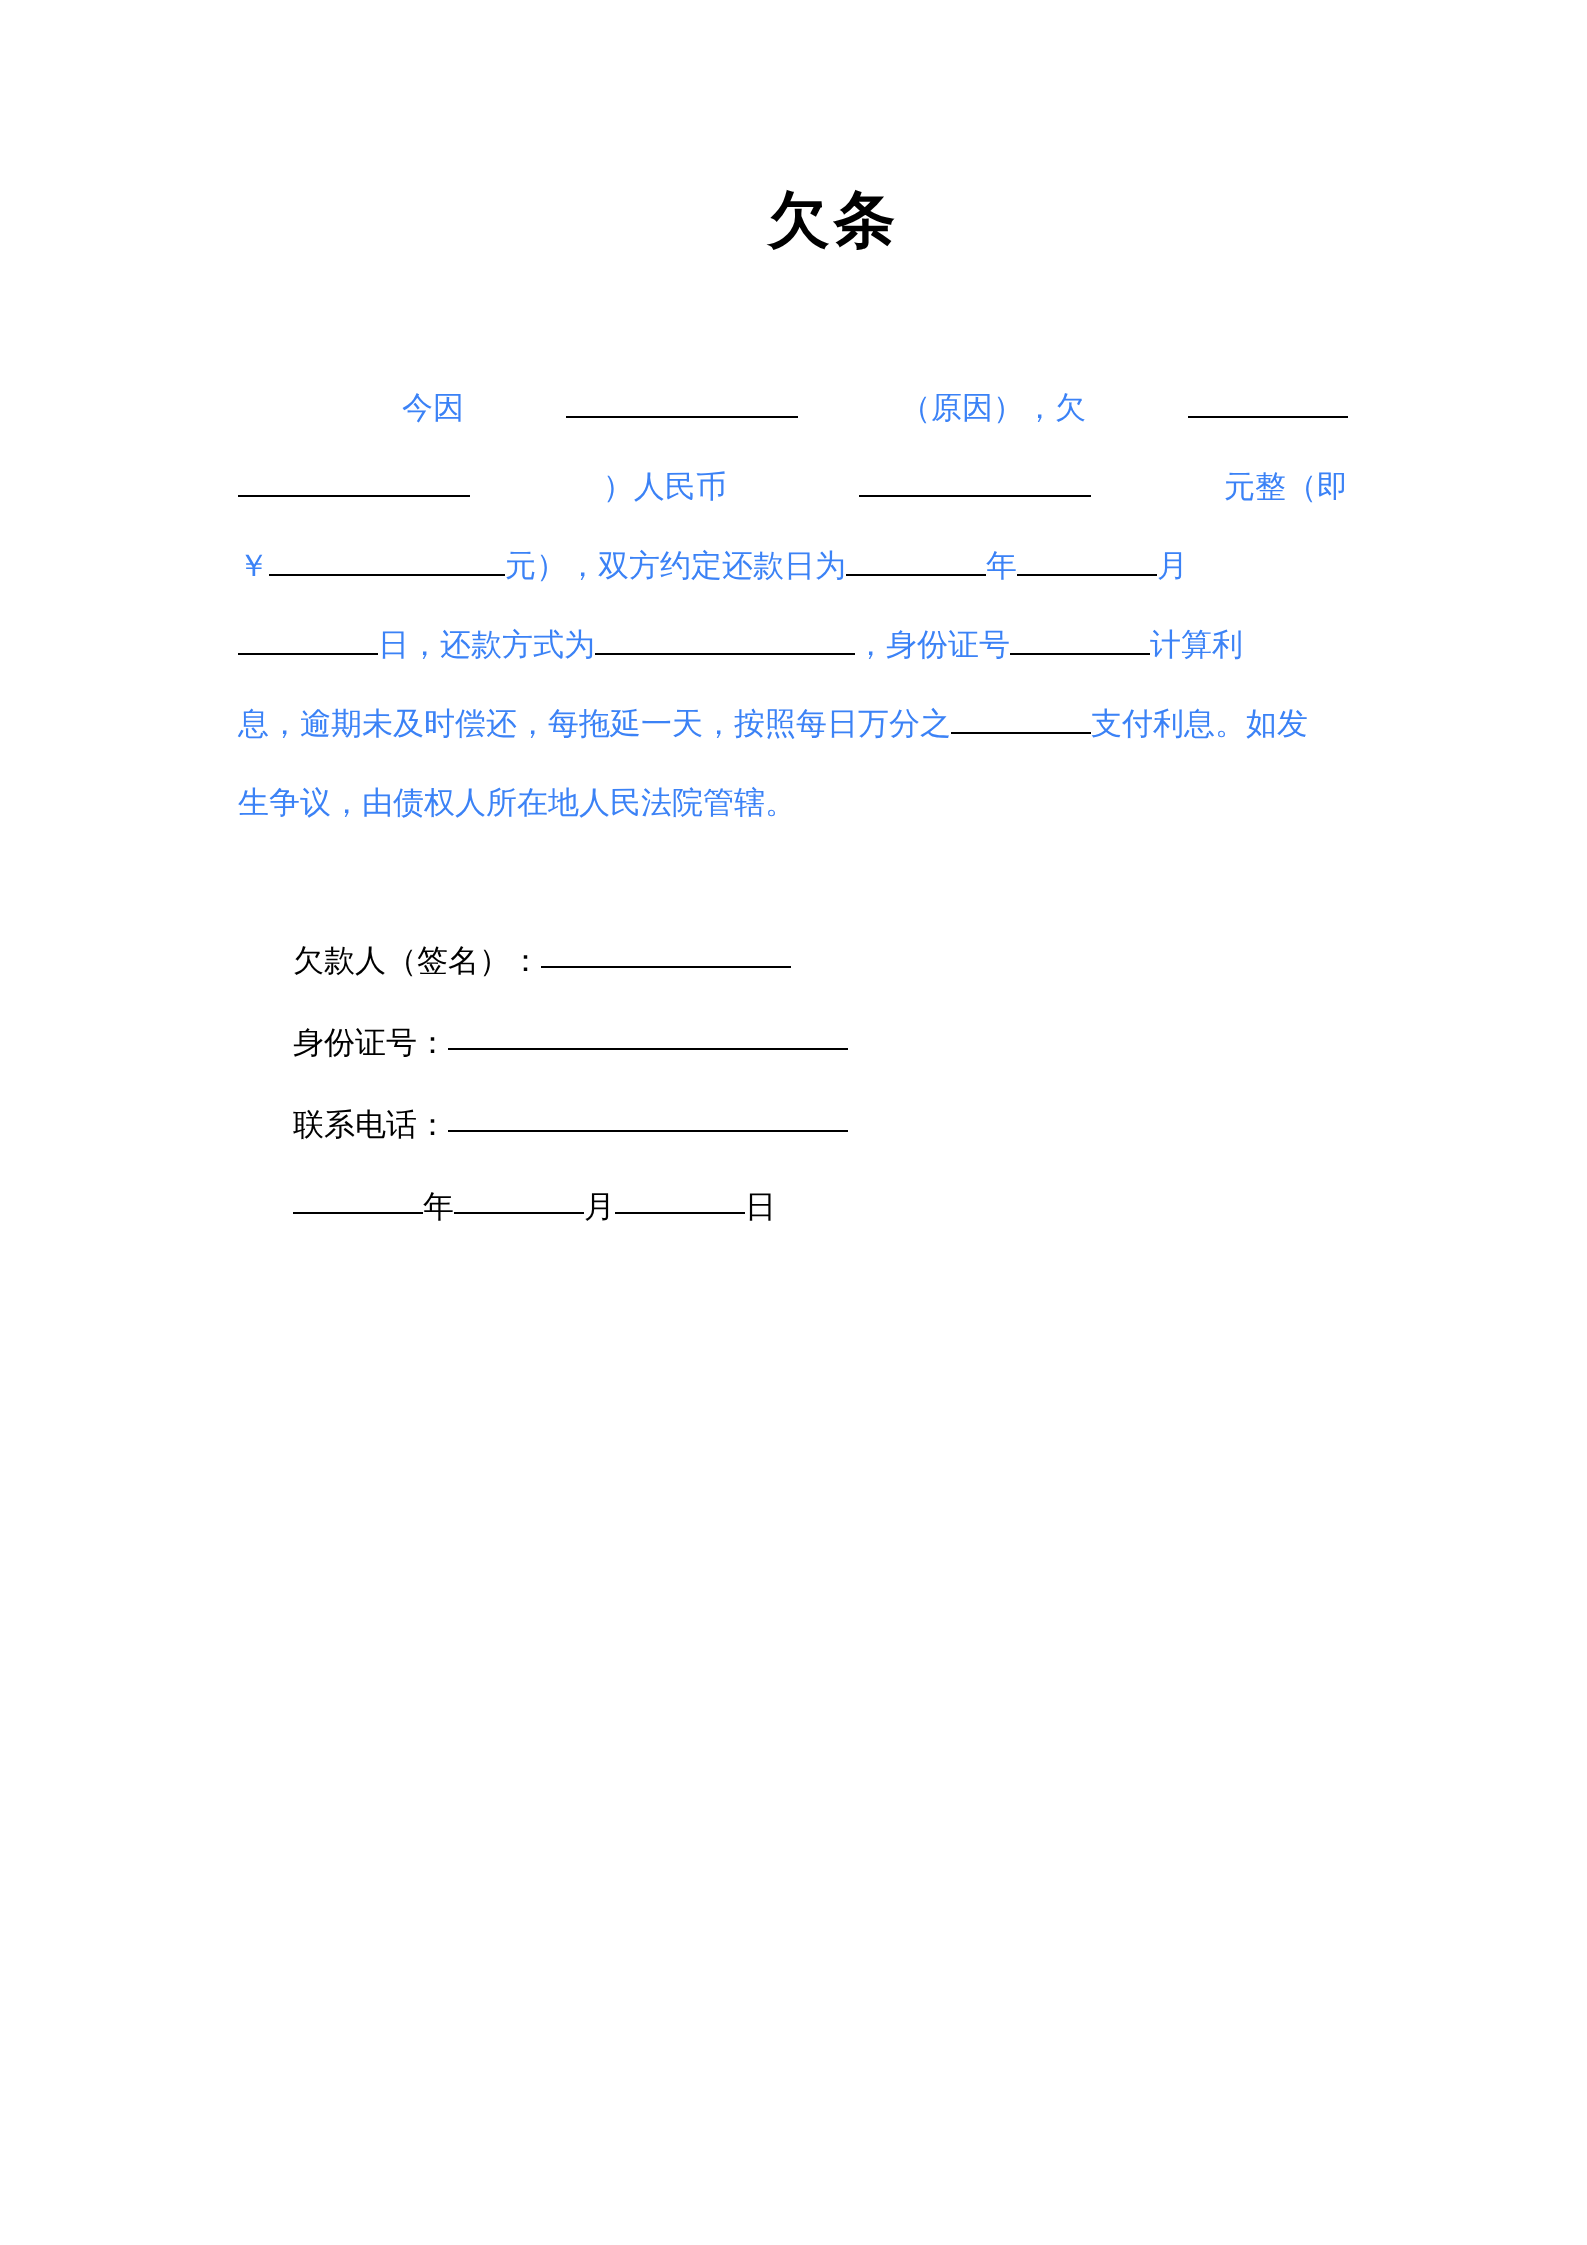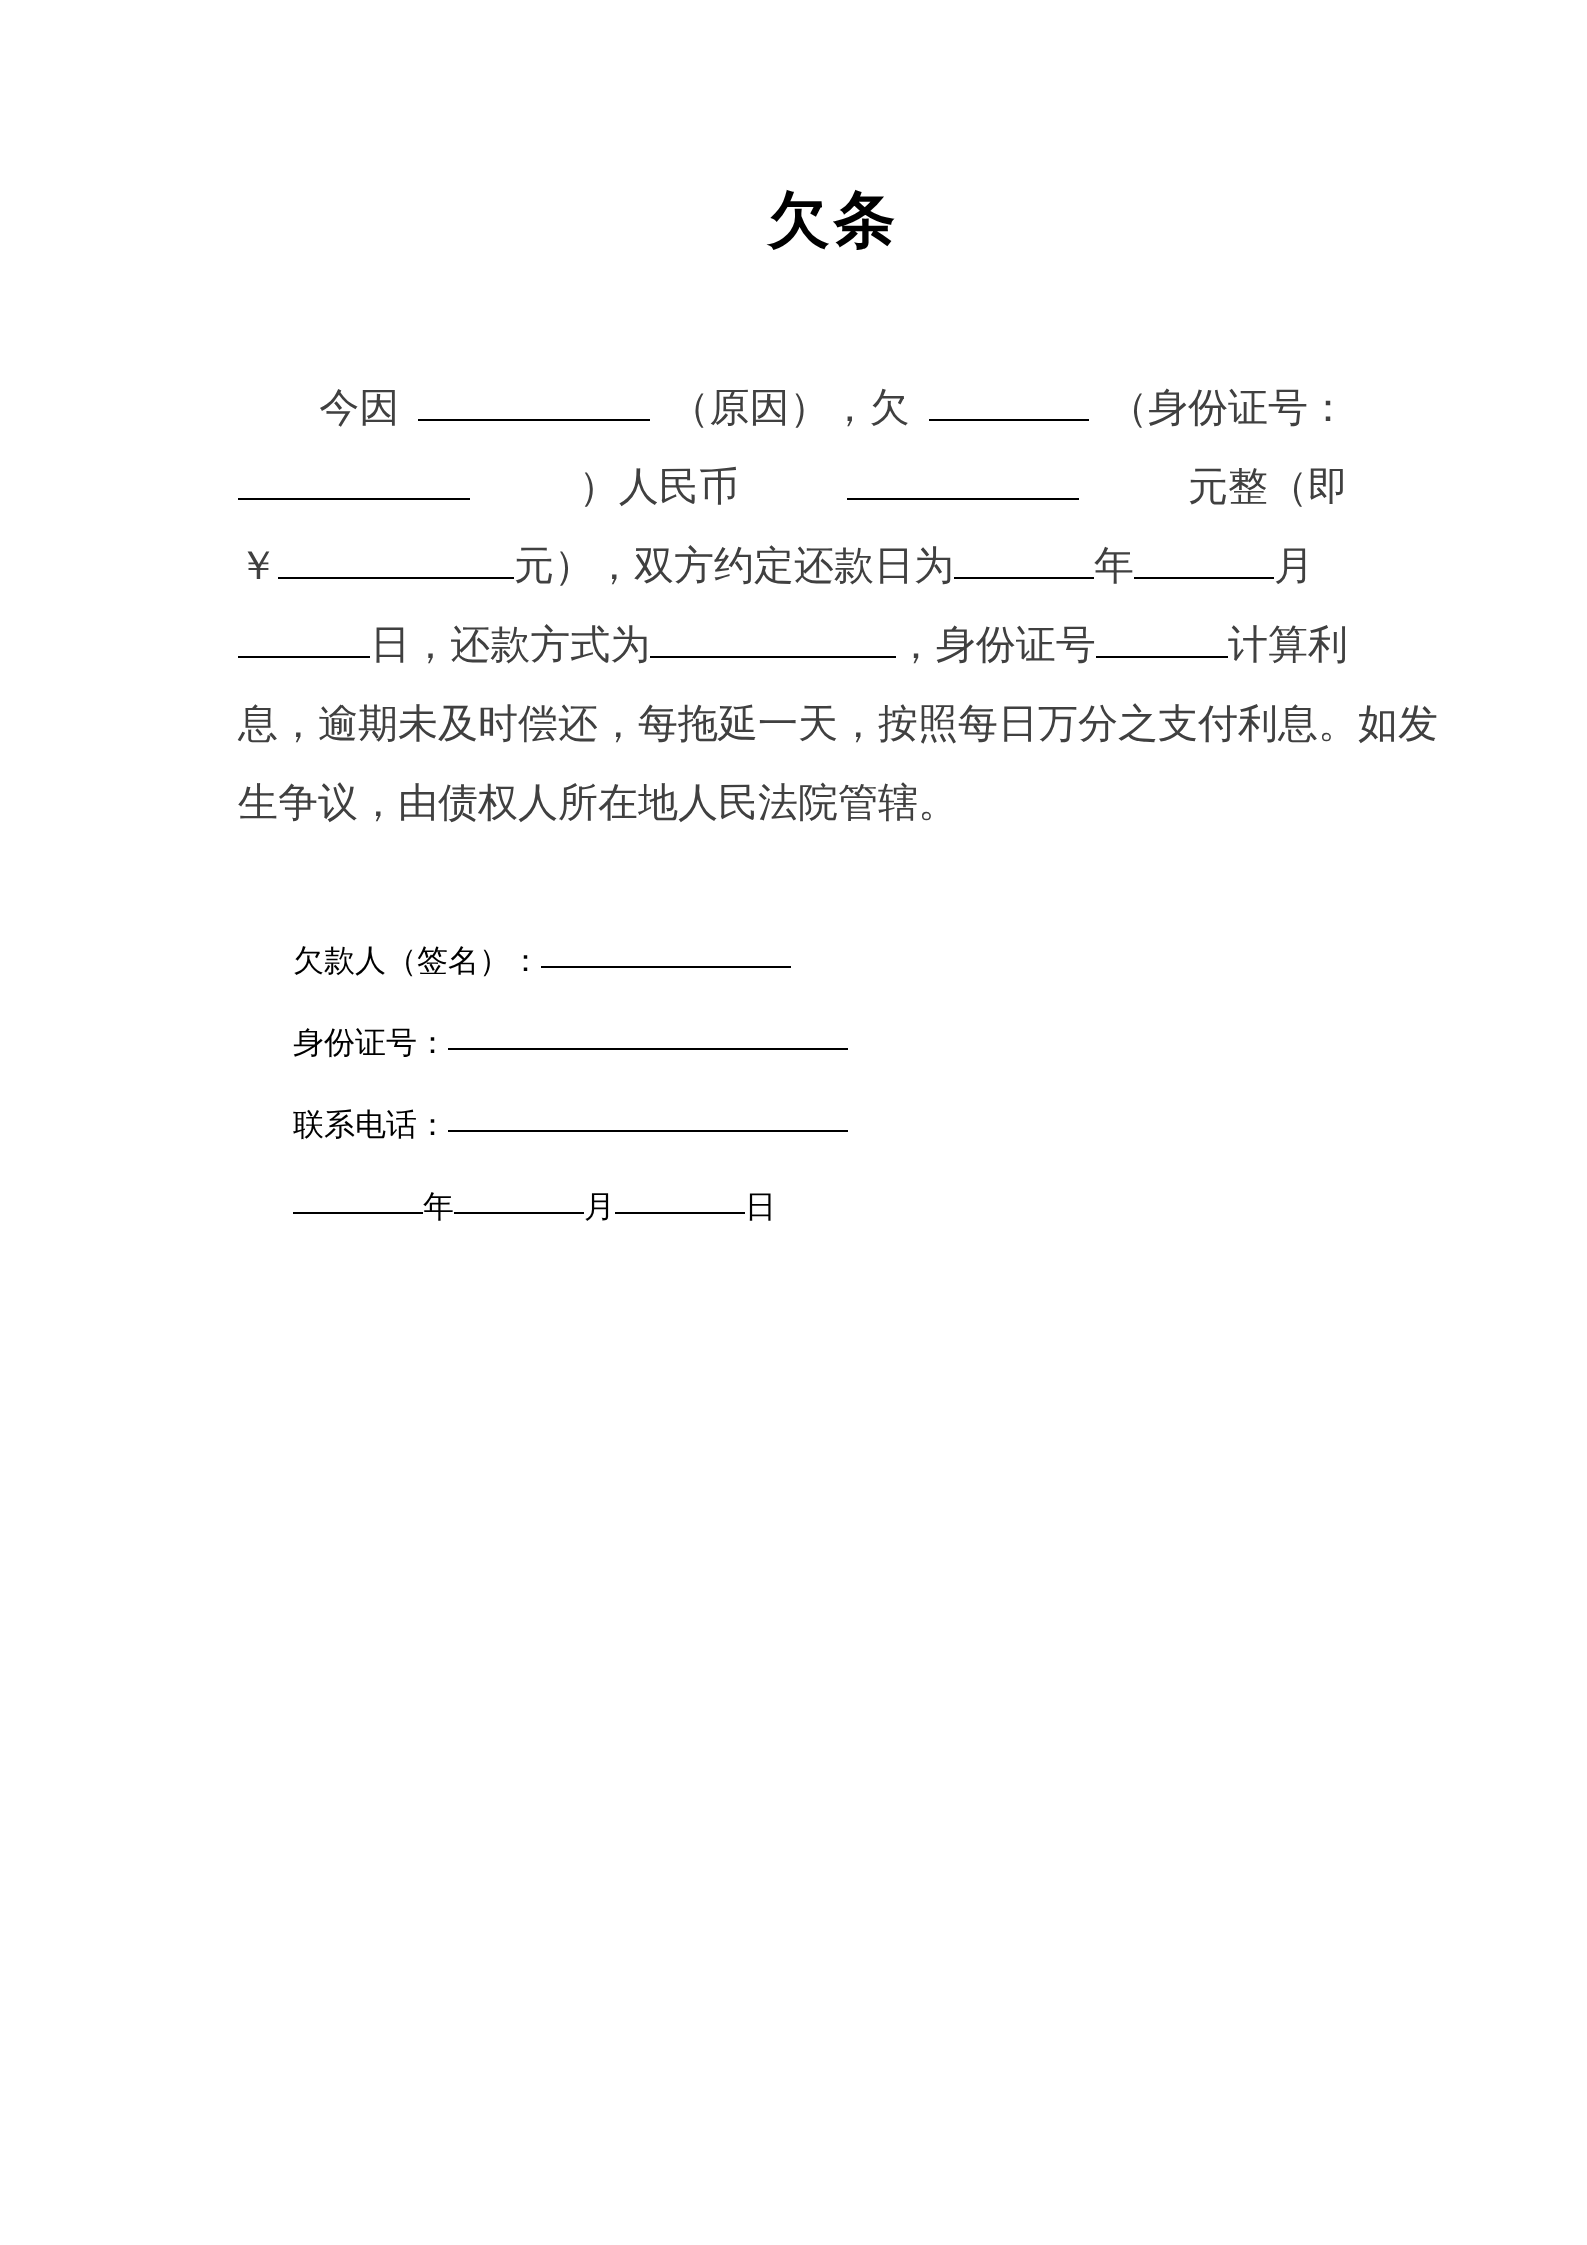--- a/index.html
+++ b/index.html
@@ -38,22 +38,22 @@
   
   .body-block {
     position: absolute;
     left: 238px;
     top: 368px;
     width: 1110px;
   }
   .body-line {
     height: 79px;
     line-height: 79px;
-    font-size: 40px;
-    color: #404040;
+    font-size: 31px;
+    color: #3b82f6;
     white-space: nowrap;
     display: flex;
     align-items: baseline;
   }
   .body-line.justify {
     display: flex;
     justify-content: space-between;
     align-items: baseline;
   }
   .body-line .seg {
@@ -105,21 +105,20 @@
 
   <div class="doc-title">欠条</div>
 
   <div class="body-block">
       <div class="body-line justify">
         <span class="indent"></span>
         <span class="seg">今因</span>
         <span class="rule" style="width: 232px;"></span>
         <span class="seg">（原因），欠</span>
         <span class="rule" style="width: 160px;"></span>
-        <span class="seg">（身份证号：</span>
       </div>
       <div class="body-line justify">
         <span class="rule" style="width: 232px;"></span>
         <span class="seg">）人民币</span>
         <span class="rule" style="width: 232px;"></span>
         <span class="seg">元整（即</span>
       </div>
       <div class="body-line">
         <span class="seg">￥</span>
         <span class="rule" style="width: 236px;"></span>

